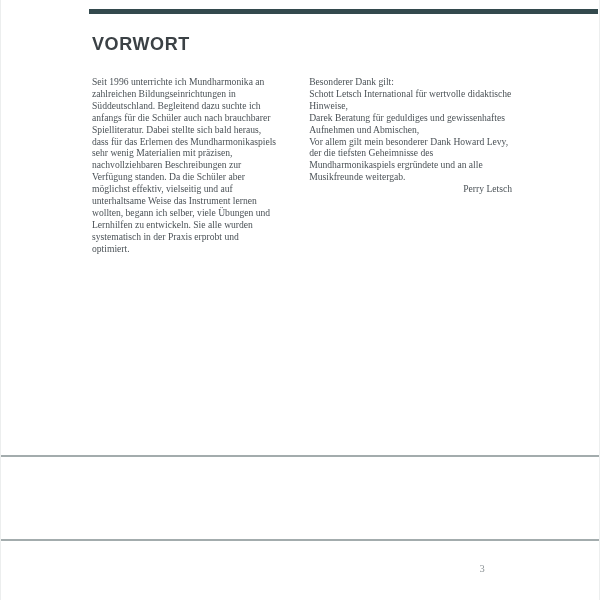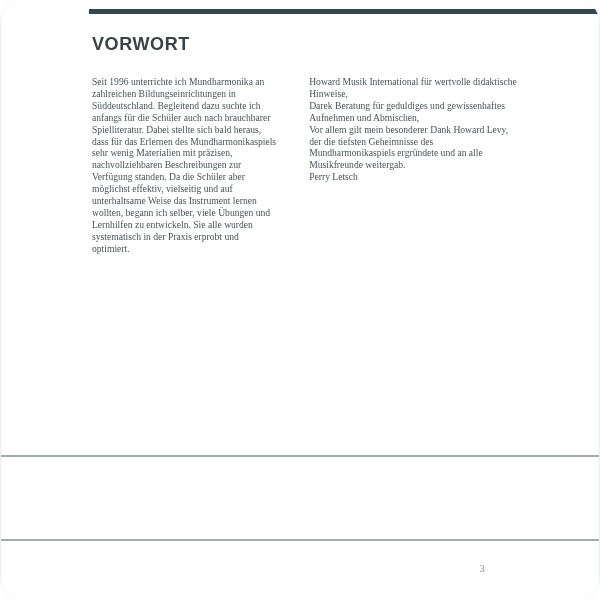--- a/index.html
+++ b/index.html
@@ -10,21 +10,20 @@
   .sheet {
     position: relative;
     width: 600px;
     height: 600px;
     background: #ffffff;
     overflow: hidden;
     font-family: "Liberation Serif", serif;
     border-left: 1px solid #eceeee;
     border-right: 1px solid #eceeee;
     box-sizing: border-box;
-    border-radius: 22px;
   }
   .top-bar {
     position: absolute;
     left: 88px;
     top: 9px;
     width: 509px;
     height: 5px;
     background: #33494d;
   }
   .heading {
@@ -52,20 +51,21 @@
     margin: 0;
     font-size: 9.6px;
     line-height: 11.9px;
     color: #4b5257;
     -webkit-hyphens: manual;
     hyphens: manual;
   }
   .signature {
     margin: 0;
     margin-top: 1px;
+    text-align: right;
     padding-right: 6px;
     font-size: 9.6px;
     line-height: 11.9px;
     color: #4b5257;
   }
   .rule {
     position: absolute;
     left: 0;
     width: 600px;
     height: 2px;
@@ -91,21 +91,22 @@
 
   <div class="top-bar"></div>
 
   <h1 class="heading">VORWORT</h1>
 
   <div class="cols">
     <div class="col-left">
       <p>Seit 1996 unterrichte ich Mundharmonika an zahl­reichen Bildungseinrichtungen in Süddeutschland. Begleitend dazu suchte ich anfangs für die Schüler auch nach brauchbarer Spielliteratur. Dabei stellte sich bald heraus, dass für das Erlernen des Mundharmonikaspiels sehr wenig Materialien mit präzisen, nachvollziehbaren Beschreibungen zur Verfügung standen. Da die Schüler aber möglichst effektiv, vielseitig und auf unterhaltsame Weise das Instrument lernen wollten, begann ich selber, viele Übungen und Lernhilfen zu entwickeln. Sie alle wurden systematisch in der Praxis erprobt und optimiert.</p>
     </div>
     <div class="col-right">
-      <p>Howard Musik International für wertvolle didak­tische Hinweise,</p>
+      <p>Besonderer Dank gilt:</p>
+      <p>Schott Letsch International für wertvolle didak­tische Hinweise,</p>
       <p>Darek Beratung für geduldiges und gewissenhaftes Aufnehmen und Abmischen,</p>
       <p>Vor allem gilt mein besonderer Dank Howard Levy, der die tiefsten Geheimnisse des Mundharmonikaspiels ergründete und an alle Musikfreunde weitergab.</p>
       <p class="signature">Perry Letsch</p>
     </div>
   </div>
 
   <div class="rule rule-mid"></div>
   <div class="rule rule-low"></div>
 
   <div class="page-number">3</div>

